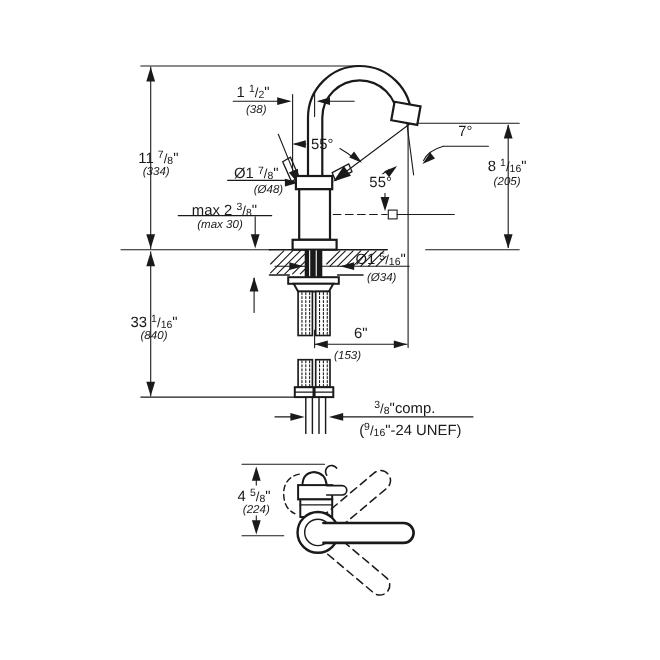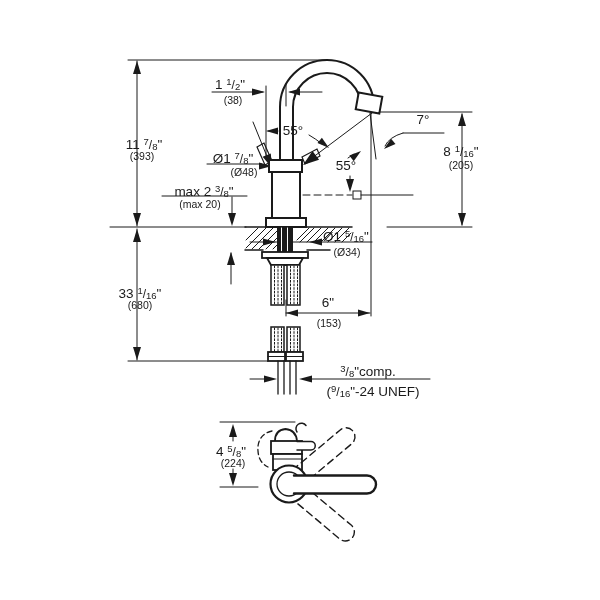--- a/index.html
+++ b/index.html
@@ -1,20 +1,20 @@
 <!DOCTYPE html>
 <html><head>
 <meta charset="utf-8">
 <style>
   html,body{margin:0;padding:0;background:#fff;}
   #canvas{position:relative;width:600px;height:600px;background:#fff;overflow:hidden;
           font-family:"Liberation Sans","DejaVu Sans",sans-serif;color:#1a1a1a;}
   svg{position:absolute;left:0;top:0;}
   .lbl{position:absolute;font-size:13.5px;white-space:nowrap;transform:translateX(-50%);line-height:15px;}
-  .mm{position:absolute;font-size:10.5px;white-space:nowrap;transform:translateX(-50%);line-height:12px;}
+  .mm{position:absolute;font-size:10.5px;white-space:nowrap;transform:translateX(-50%);line-height:12px;font-style:italic;}
   .fr-num{font-size:9.5px;vertical-align:4px;}
   .fr-den{font-size:9.5px;vertical-align:-1px;}
   .fr-sl{font-size:12px;}
 </style>
 </head>
 <body>
 
 <div id="canvas">
 
 <svg width="600" height="600" viewBox="0 0 600 600">
@@ -218,46 +218,46 @@
 
       <circle cx="289" cy="484" r="18.5" fill="#fff" stroke-width="2.2"></circle>
       <circle cx="289" cy="484" r="12" stroke-width="1.3"></circle>
 
       <path d="M294,475.5 L367,475.5 A9,9 0 0 1 367,493.5 L294,493.5" fill="#fff" stroke-width="2.4"></path>
     </g>
   </g>
 </svg>
 
 <div class="lbl" style="left:144px;top:134px">11 <span class="fr-num">7</span><span class="fr-sl">/</span><span class="fr-den">8</span>"</div>
-<div class="mm" style="left:142px;top:150px">(393)</div>
+<div class="mm" style="left:142px;top:150px">(334)</div>
 
 <div class="lbl" style="left:140px;top:283px">33 <span class="fr-num">1</span><span class="fr-sl">/</span><span class="fr-den">16</span>"</div>
-<div class="mm" style="left:140px;top:299px">(680)</div>
+<div class="mm" style="left:140px;top:299px">(840)</div>
 
 <div class="lbl" style="left:230px;top:74px">1 <span class="fr-num">1</span><span class="fr-sl">/</span><span class="fr-den">2</span>"</div>
 <div class="mm" style="left:233px;top:94px">(38)</div>
 
 <div class="lbl" style="left:233px;top:148px">Ø1 <span class="fr-num">7</span><span class="fr-sl">/</span><span class="fr-den">8</span>"</div>
 <div class="mm" style="left:244px;top:166px">(Ø48)</div>
 
 <div class="lbl" style="left:204px;top:181px">max 2 <span class="fr-num">3</span><span class="fr-sl">/</span><span class="fr-den">8</span>"</div>
-<div class="mm" style="left:200px;top:198px">(max 20)</div>
+<div class="mm" style="left:200px;top:198px">(max 30)</div>
 
 <div class="lbl" style="left:346px;top:226px">Ø1 <span class="fr-num">5</span><span class="fr-sl">/</span><span class="fr-den">16</span>"</div>
 <div class="mm" style="left:347px;top:246px">(Ø34)</div>
 
 <div class="lbl" style="left:461px;top:141px">8 <span class="fr-num">1</span><span class="fr-sl">/</span><span class="fr-den">16</span>"</div>
 <div class="mm" style="left:461px;top:159px">(205)</div>
 
 <div class="lbl" style="left:423px;top:112px">7°</div>
 <div class="lbl" style="left:293px;top:123px">55°</div>
 <div class="lbl" style="left:346px;top:158px">55°</div>
 
 <div class="lbl" style="left:328px;top:295px">6"</div>
-<div class="mm" style="left:329px;top:317px">(153)</div>
+<div class="mm" style="left:316px;top:317px">(153)</div>
 
 <div class="lbl" style="left:368px;top:361px"><span class="fr-num">3</span><span class="fr-sl">/</span><span class="fr-den">8</span>"comp.</div>
 <div class="lbl" style="left:373px;top:381px">(<span class="fr-num">9</span><span class="fr-sl">/</span><span class="fr-den">16</span>"-24 UNEF)</div>
 
 <div class="lbl" style="left:231px;top:441px">4 <span class="fr-num">5</span><span class="fr-sl">/</span><span class="fr-den">8</span>"</div>
 <div class="mm" style="left:233px;top:457px">(224)</div>
 
 </div>
 
 </body></html>

